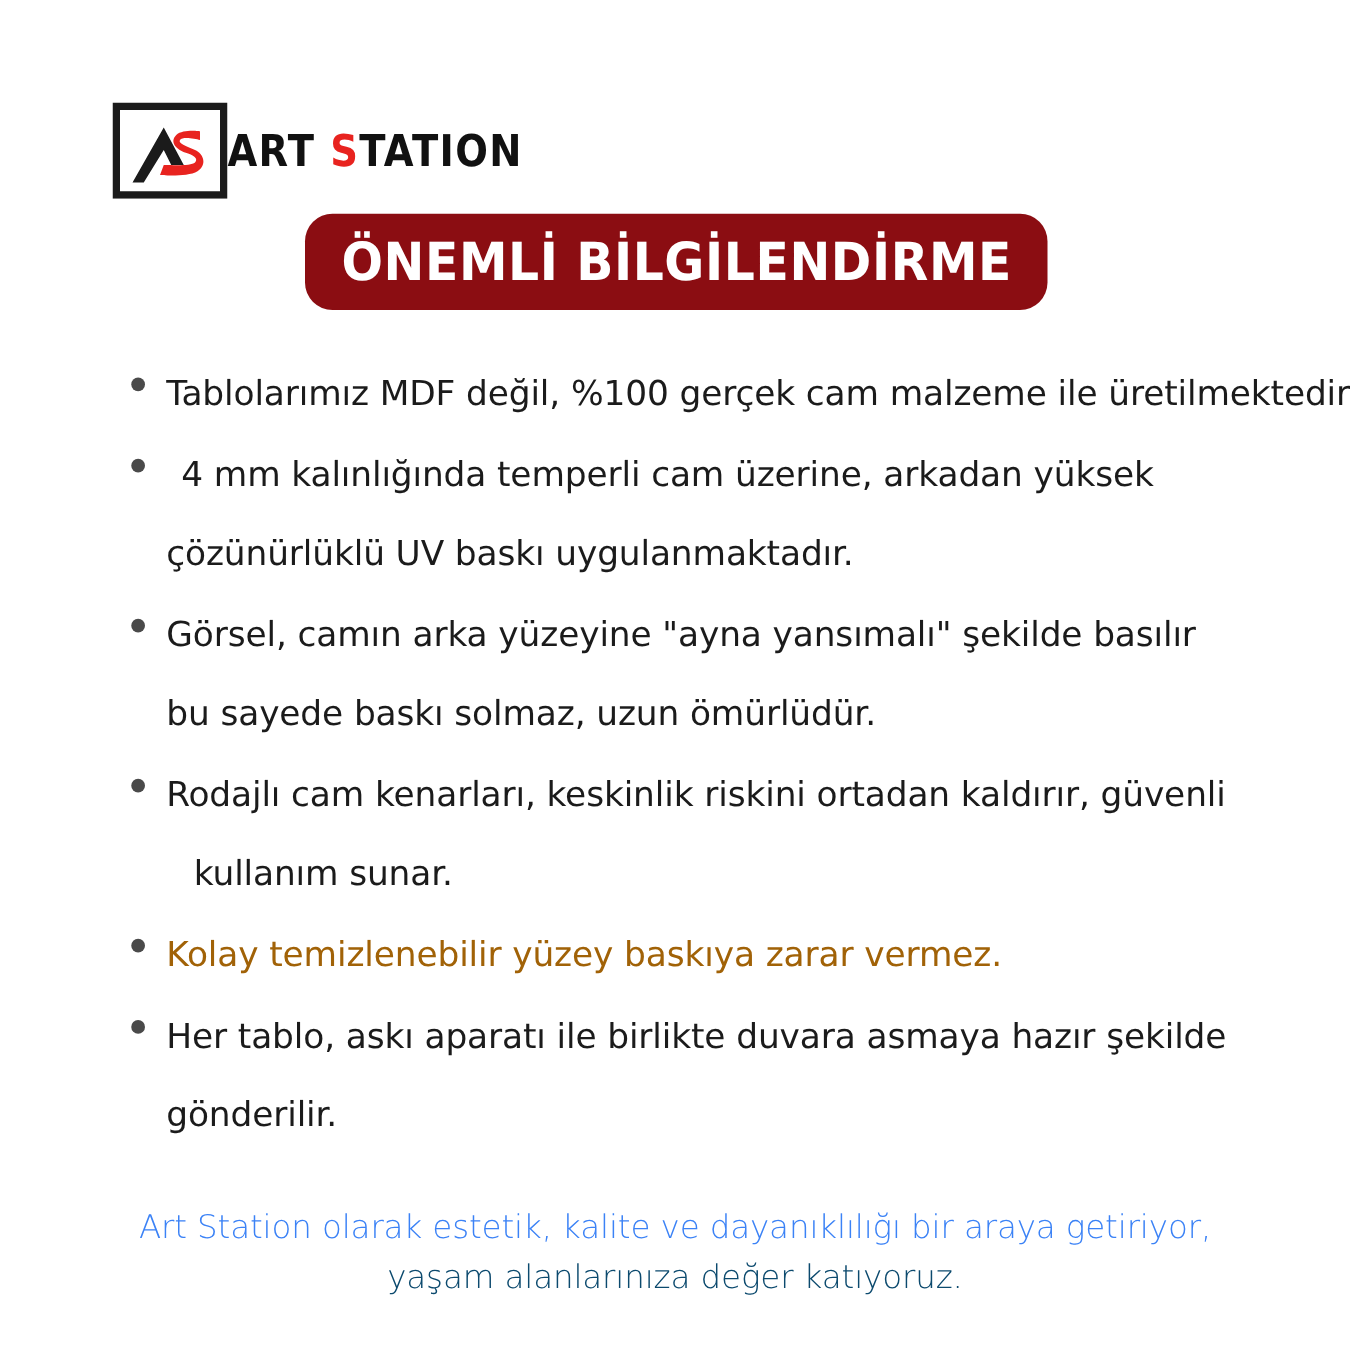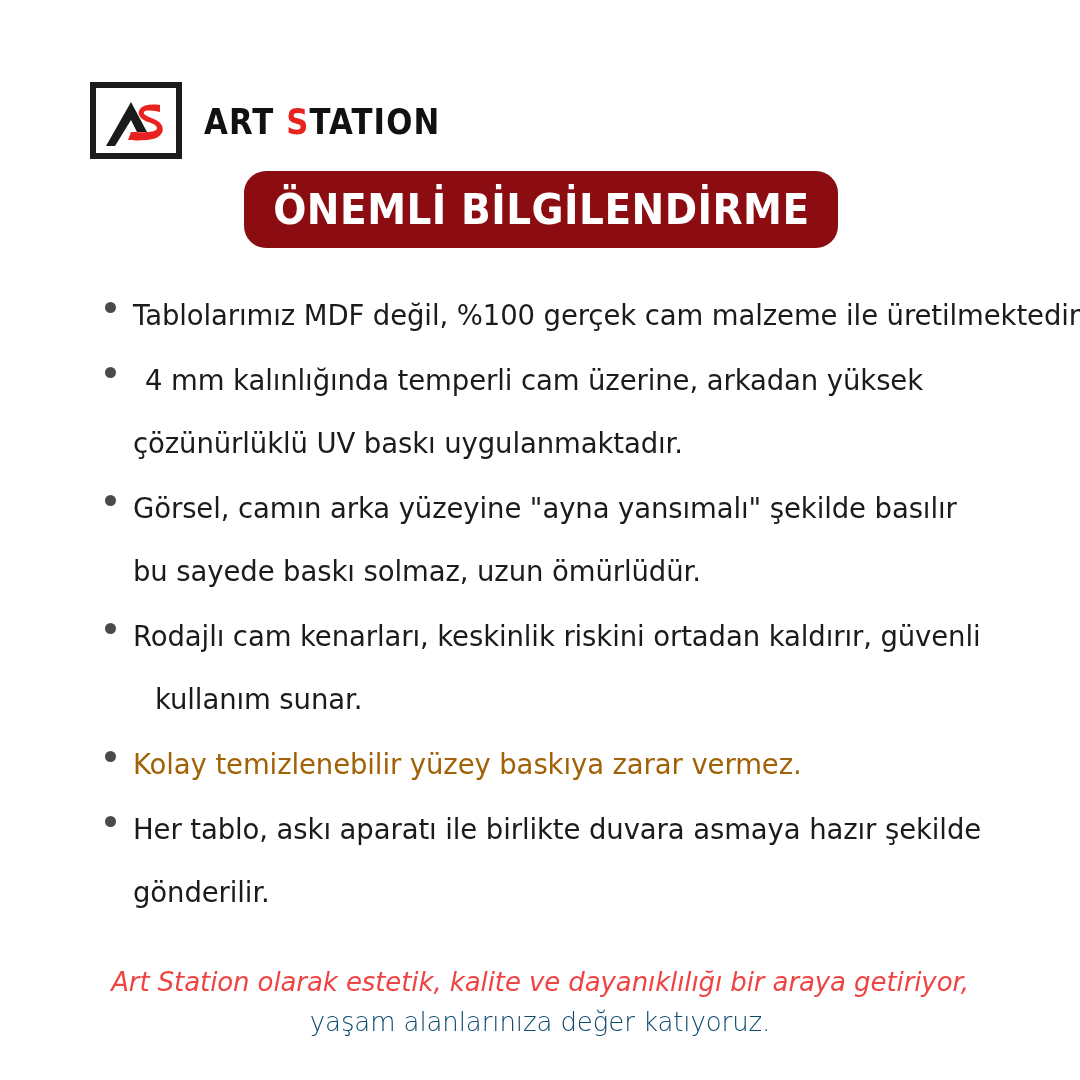--- a/index.html
+++ b/index.html
@@ -23,21 +23,20 @@
     box-sizing: border-box;
   }
 
   
   .header {
     position: absolute;
     left: 90px;
     top: 82px;
     display: flex;
     align-items: center;
-    gap: 22px;
     justify-content: flex-end;
   }
 
   .logo-mark {
     width: 92px;
     height: 77px;
     flex: 0 0 auto;
     display: block;
   }
 
@@ -179,17 +178,17 @@
         <div class="bullet-line" style="color: #a16207;">Kolay temizlenebilir yüzey baskıya zarar vermez.</div>
       </li>
       <li class="bullet-item">
         <span class="bullet-dot" style="background: rgb(74, 74, 74);"></span>
         <div class="bullet-line" style="color: rgb(27, 27, 27);">Her tablo, askı aparatı ile birlikte duvara asmaya hazır şekilde</div>
         <div class="bullet-line" style="color: rgb(27, 27, 27);">gönderilir.</div>
       </li>
     </ul>
 
   <div class="footer" id="footer">
-      <div class="footer-line" style="color: #ef4444; font-style: italic;">Art Station olarak estetik, kalite ve dayanıklılığı bir araya getiriyor,</div>
+      <div class="footer-line" style="color: #3b82f6;">Art Station olarak estetik, kalite ve dayanıklılığı bir araya getiriyor,</div>
       <div class="footer-line" style="color: #0c4a6e;">yaşam alanlarınıza değer katıyoruz.</div>
     </div>
 
 </div>
 
 </body></html>

